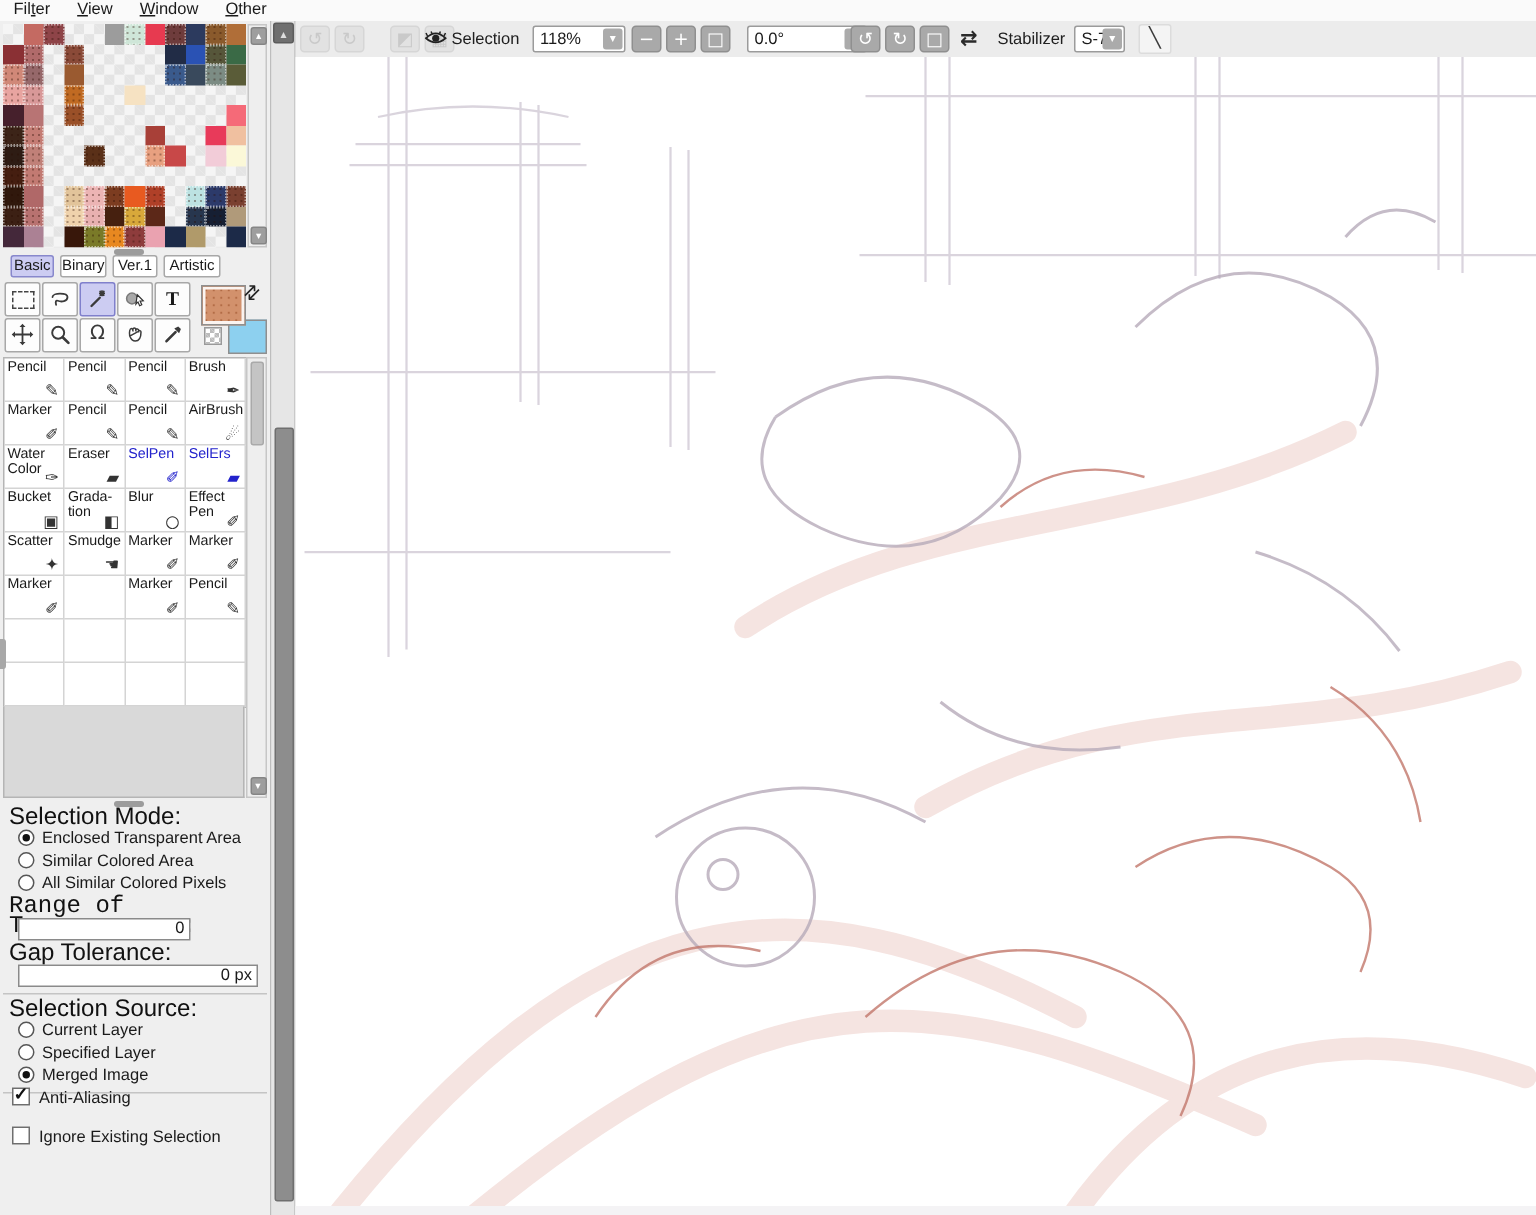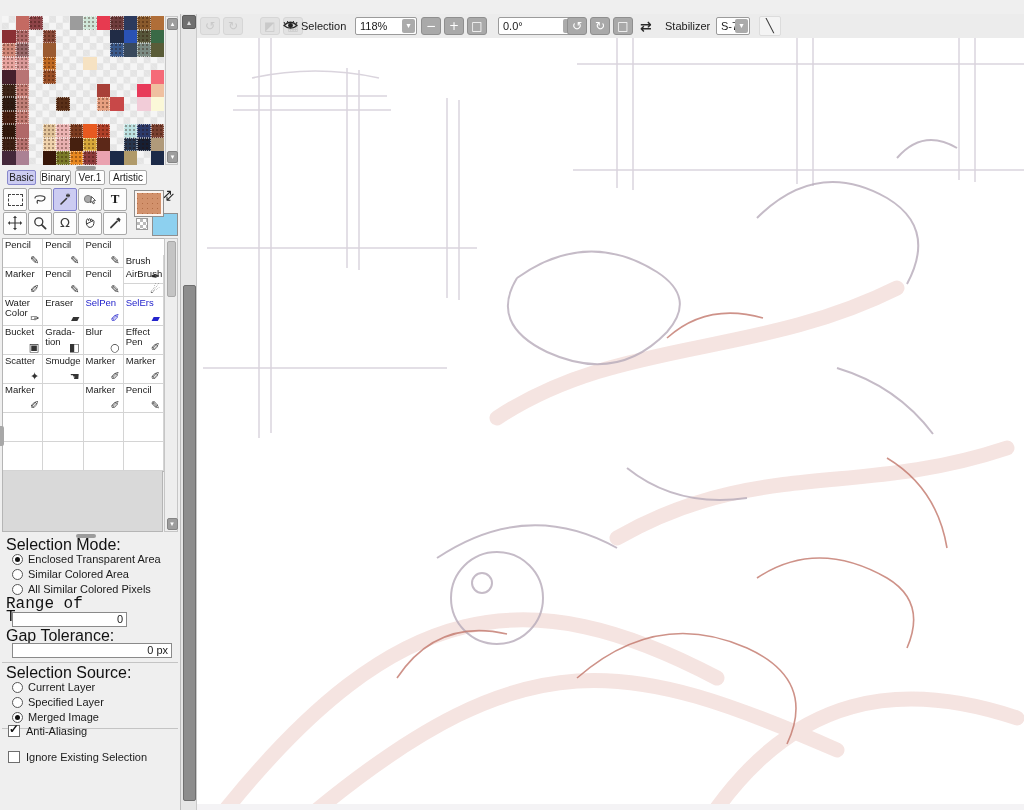--- a/index.html
+++ b/index.html
@@ -108,20 +108,21 @@
   
   #canvas{position:absolute;left:197px;top:38px;width:827px;height:772px;background:#ffffff;overflow:hidden;cursor:crosshair;}
   #canvas svg{display:block;}
   #canvas-bottomstrip{position:absolute;left:197px;top:804px;width:827px;height:6px;background:#f4f3f5;}
 </style>
 </head>
 <body>
 
 <div id="app">
 
+  <div id="menubar"><span class="menu-item">Fil<u>t</u>er</span><span class="menu-item"><u>V</u>iew</span><span class="menu-item"><u>W</u>indow</span><span class="menu-item"><u>O</u>ther</span></div>
 
   <div id="toolbar">
     <div id="disabled-buttons">
         <div class="tbtn disabled glyph" style="left: 3px;">↺</div>
         <div class="tbtn disabled glyph" style="left: 26px;">↻</div>
         <div class="tbtn disabled glyph" style="left: 63px;">◩</div>
         <div class="tbtn disabled glyph" style="left: 86px;">▦</div>
       </div>
     <span style="position:absolute;left:86px;top:6px;">
       <svg width="15" height="11" viewBox="0 0 15 11">
@@ -311,21 +312,21 @@
           <span class="bicon glyph">✎</span>
         </div>
         <div class="bcell" style="left: 40.25px; top: 0px;">
           <span class="bname">Pencil</span>
           <span class="bicon glyph">✎</span>
         </div>
         <div class="bcell" style="left: 80.5px; top: 0px;">
           <span class="bname">Pencil</span>
           <span class="bicon glyph">✎</span>
         </div>
-        <div class="bcell" style="left: 120.75px; top: 16px;">
+        <div class="bcell" style="left: 120.75px; top: 0px;">
           <span class="bname">Brush</span>
           <span class="bicon glyph">✒</span>
         </div>
         <div class="bcell" style="left: 0px; top: 29px;">
           <span class="bname">Marker</span>
           <span class="bicon glyph">✐</span>
         </div>
         <div class="bcell" style="left: 40.25px; top: 29px;">
           <span class="bname">Pencil</span>
           <span class="bicon glyph">✎</span>

